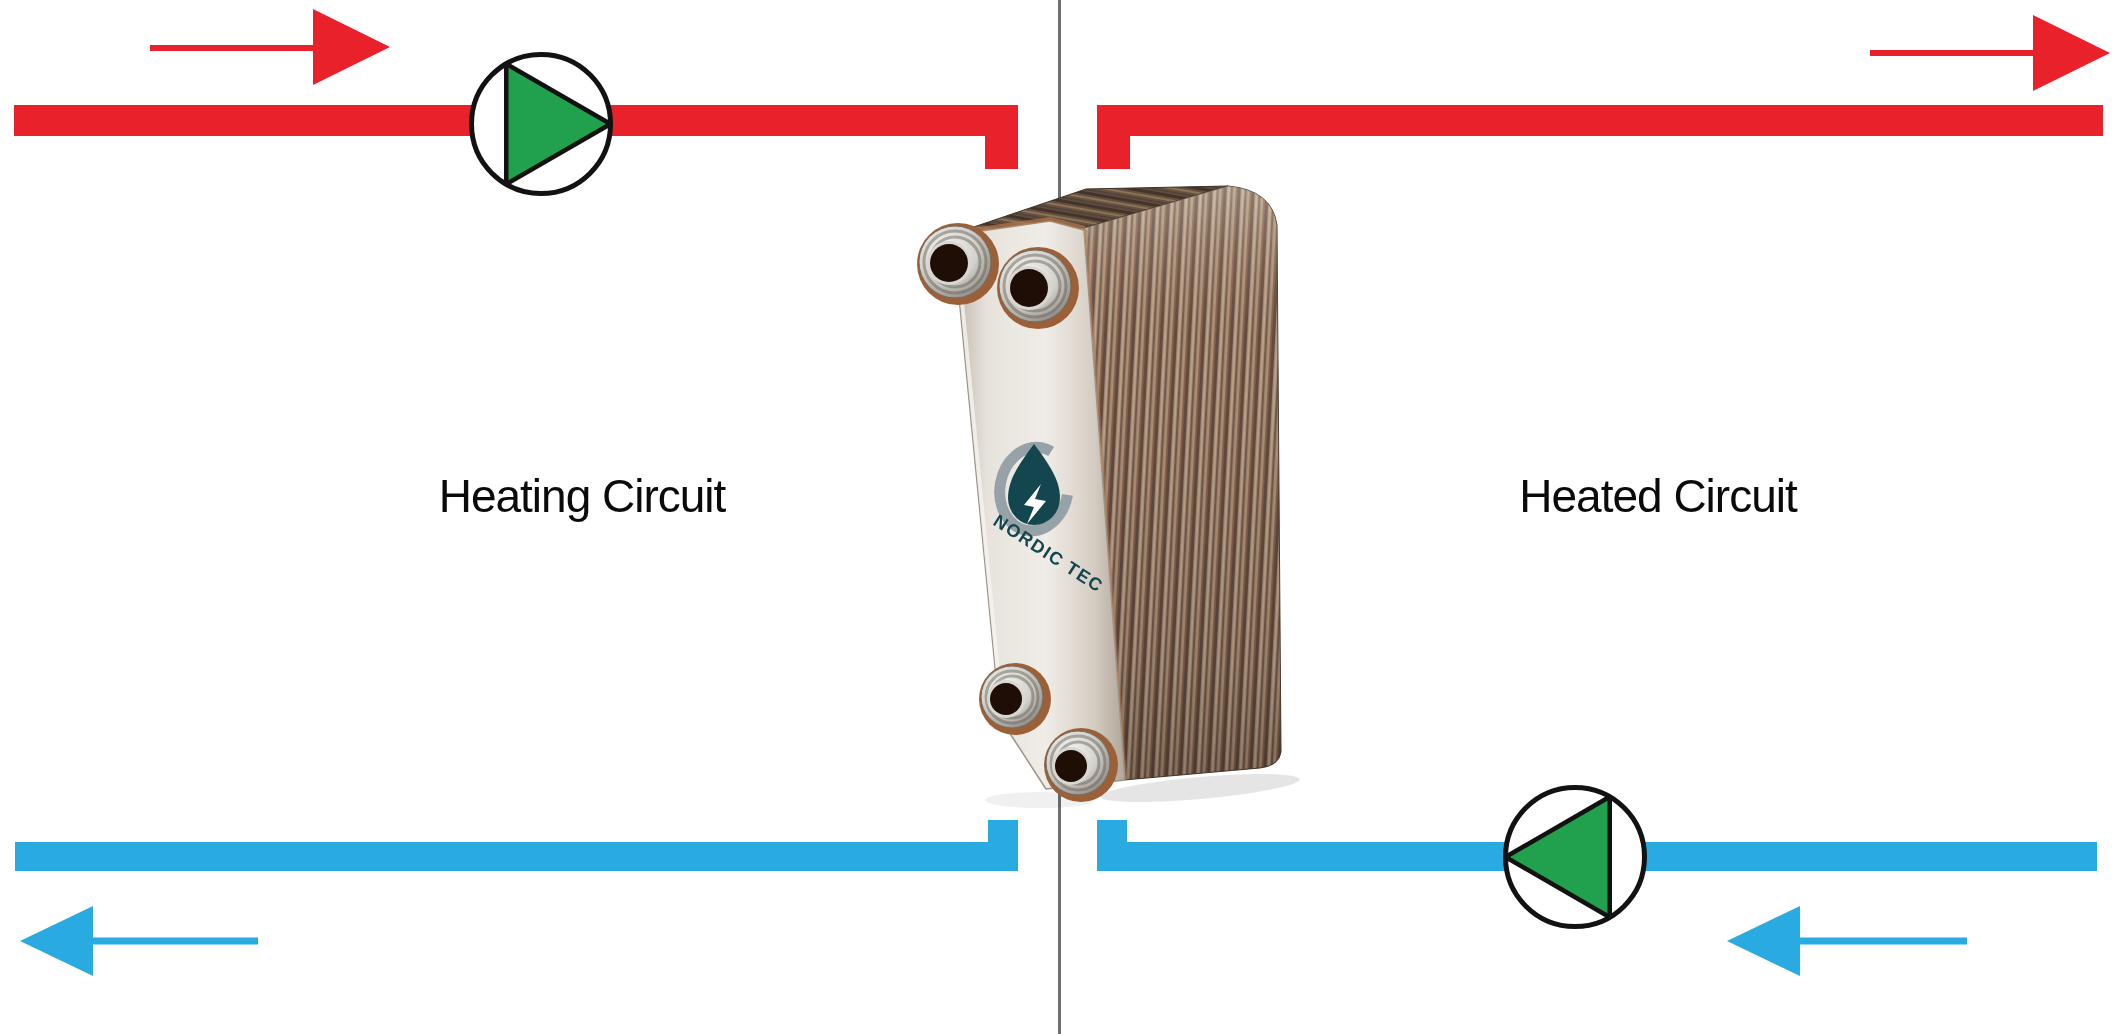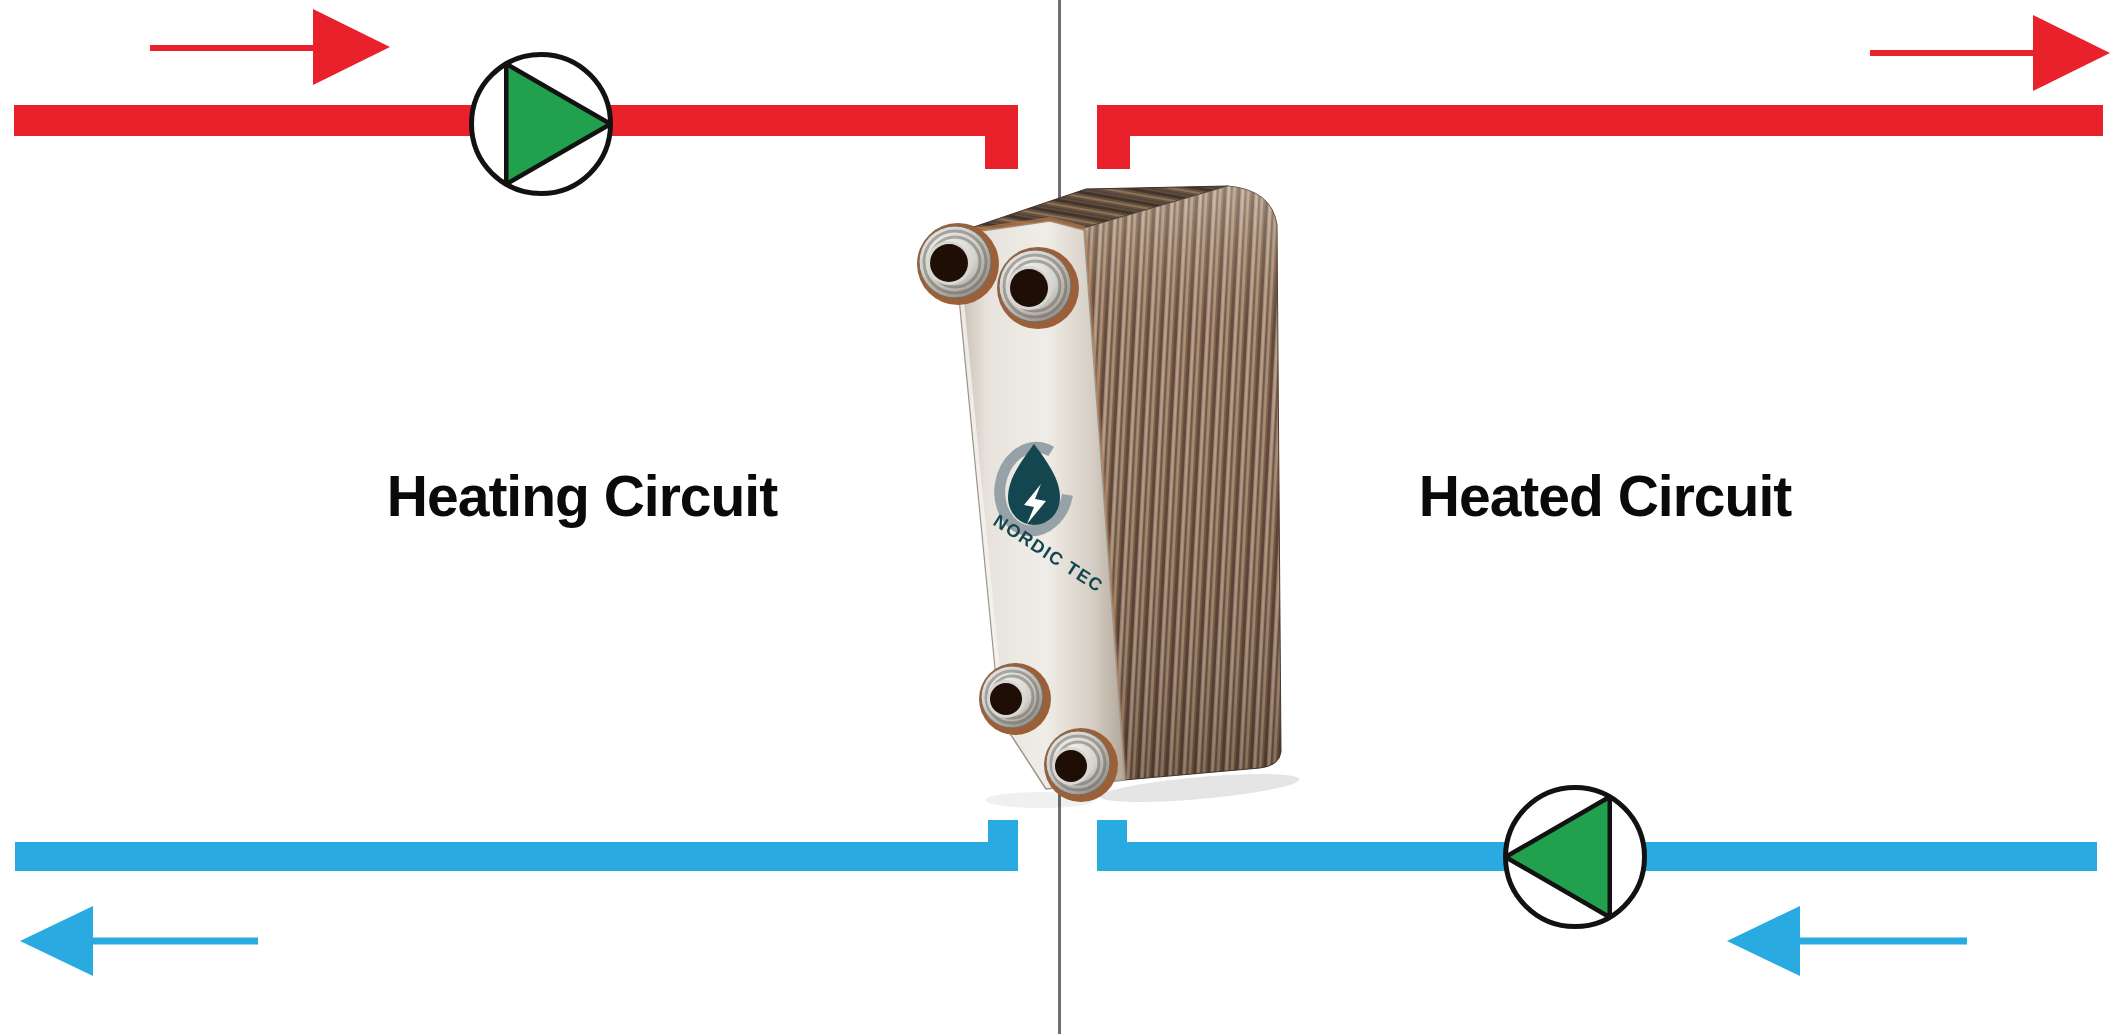--- a/index.html
+++ b/index.html
@@ -14,22 +14,22 @@
   .bg-hot{background:var(--c-hot);}
   .bg-cold{background:var(--c-cold);}
   .bg-divider{background:var(--c-divider);}
   .fill-hot{fill:var(--c-hot);}
   .fill-cold{fill:var(--c-cold);}
   .fill-green{fill:var(--c-pump_green);}
   .pump-outline{stroke:var(--c-outline);}
   .circuit-label{
     position:absolute;
     transform:translateX(-50%);
-    font-size:57px;
-    font-weight:700;
+    font-size:46px;
+    font-weight:400;
     line-height:75px;
     letter-spacing:-1px;
     color:var(--c-label_text);
     white-space:nowrap;
     text-align:right;
   }
 </style>
 </head>
 <body>
 
@@ -163,15 +163,15 @@
 
     <g>
       <ellipse cx="1034" cy="489" rx="34" ry="42" fill="none" stroke="#97a2a8" stroke-width="11" stroke-dasharray="190 49.5" transform="rotate(10 1034 489)"></ellipse>
       <path d="M 1034 444 C 1049 464 1060 480 1060 498 A 26 27 0 1 1 1008 498 C 1008 480 1019 464 1034 444 Z" fill="#14464F"></path>
       <path d="M 1041 484 L 1024 505 L 1034 507 L 1027 524 L 1046 501 L 1035 499 Z" fill="#ffffff"></path>
       <text x="992" y="524" transform="rotate(33 992 524)" font-family="Liberation Sans, sans-serif" font-size="18" font-weight="700" letter-spacing="1.5" fill="#14464F">NORDIC TEC</text>
     </g>
   </svg>
 
   <div class="circuit-label" style="left:582px;top:459px;">Heating Circuit</div>
-  <div class="circuit-label" style="left:1605px;top:459px;">Heated Circuit</div>
+  <div class="circuit-label" style="left:1658px;top:459px;">Heated Circuit</div>
 
 </div>
 
 </body></html>

